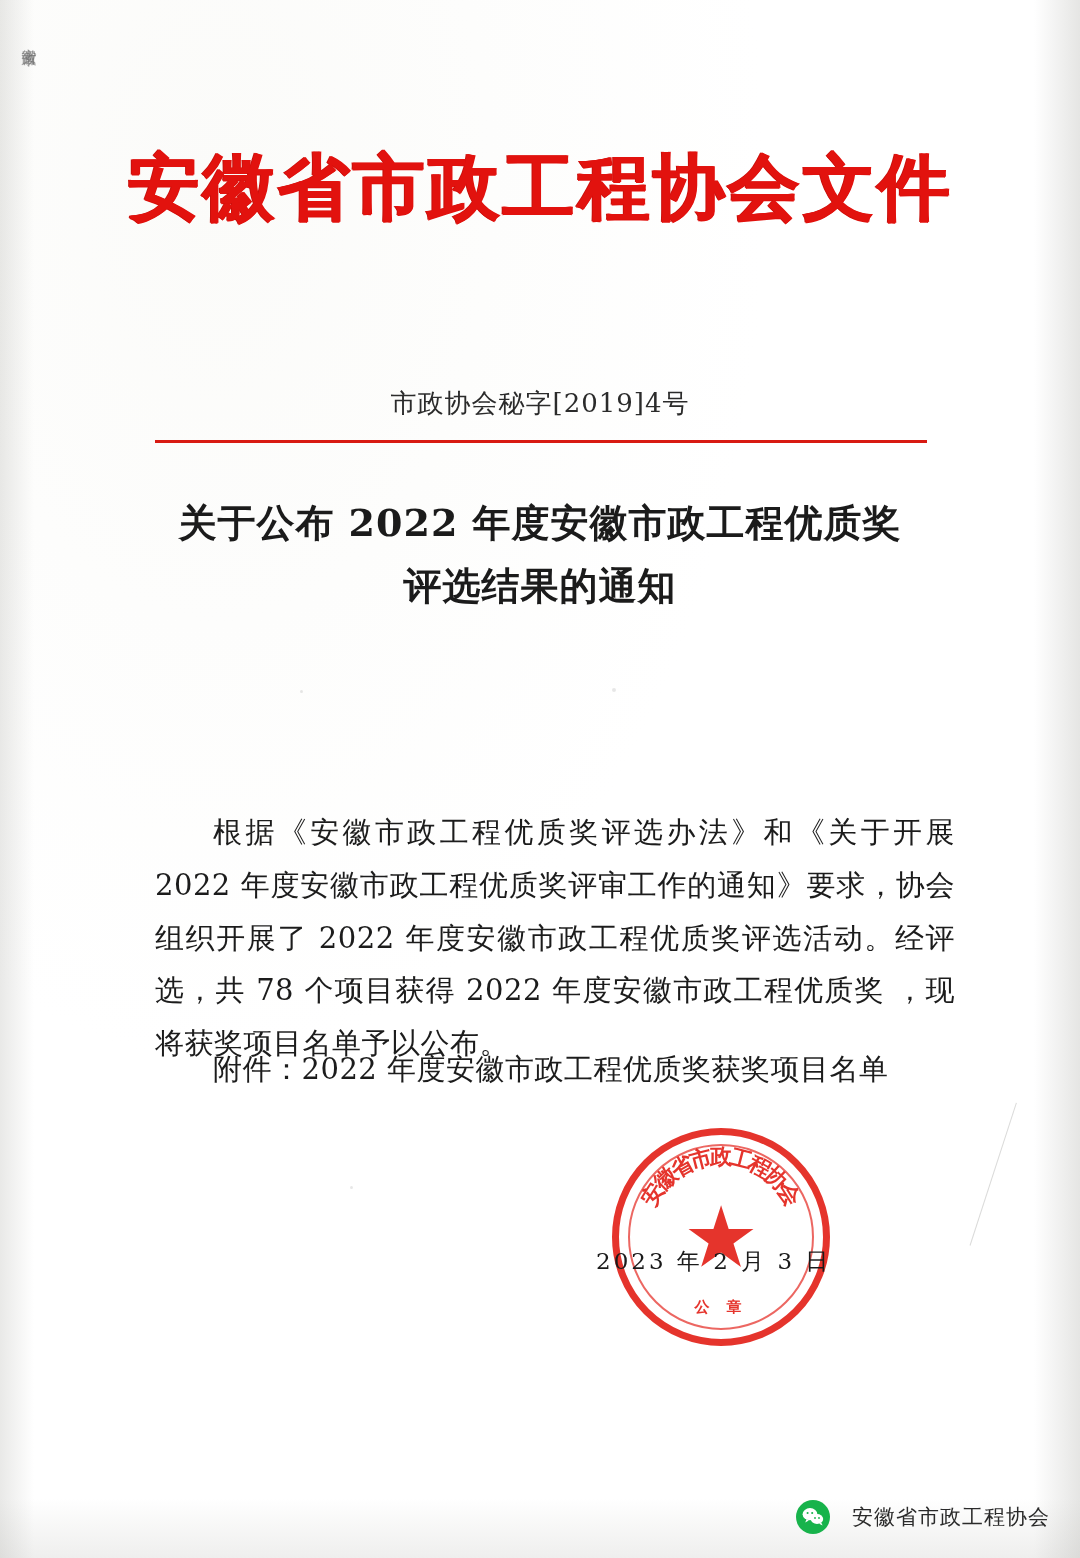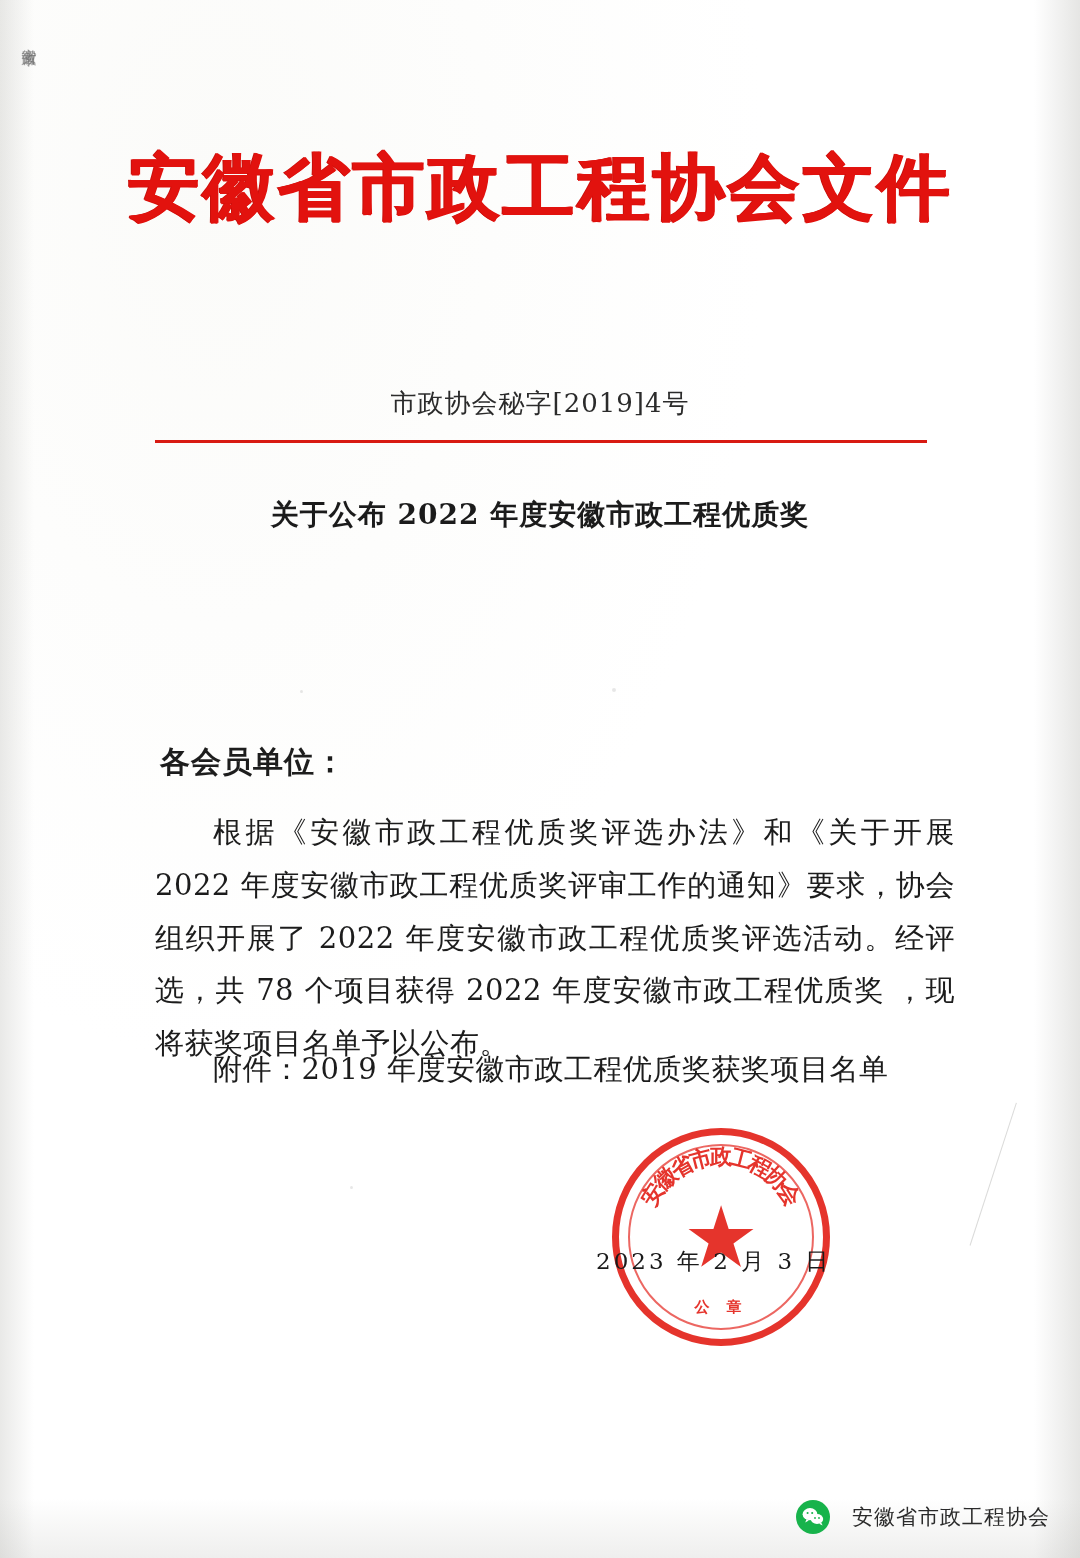--- a/index.html
+++ b/index.html
@@ -105,21 +105,21 @@
     height: 3px;
     background: #d81a12;
   }
 
   .doc-title {
     position: absolute;
     top: 492px;
     left: 150px;
     width: 780px;
     text-align: center;
-    font-size: 28px;
+    font-size: 38px;
     font-weight: 700;
     line-height: 1.65;
     color: #1b1b1b;
     letter-spacing: 1px;
   }
 
   .salutation {
     position: absolute;
     top: 742px;
     left: 160px;
@@ -266,27 +266,27 @@
   <div class="side-mark">安徽省市政</div>
 
   <div class="doc-header">安徽省市政工程协会文件</div>
 
   <div class="doc-number">市政协会秘字[2019]4号</div>
 
   <div class="red-rule"></div>
 
   <div class="doc-title">
     <div>关于公布 2022 年度安徽市政工程优质奖</div>
+    <div>评选结果的通知</div>
   </div>
 
-  <div class="salutation">各会员单位：</div>
 
   <div class="body-text">根据《安徽市政工程优质奖评选办法》和《关于开展 2022 年度安徽市政工程优质奖评审工作的通知》要求，协会组织开展了 2022 年度安徽市政工程优质奖评选活动。经评选，共 78 个项目获得 2022 年度安徽市政工程优质奖 ，现将获奖项目名单予以公布。</div>
 
-  <div class="attachment">附件：2019 年度安徽市政工程优质奖获奖项目名单</div>
+  <div class="attachment">附件：2022 年度安徽市政工程优质奖获奖项目名单</div>
 
   <div class="seal">
     <div class="seal-inner"></div>
     <div class="seal-arc-text" id="seal-arc">
         <span style="transform: translate(-67.8438px, -42.3935px) rotate(-58deg) translate(-50%, -50%);">安</span>
         <span style="transform: translate(-55.0684px, -58.0299px) rotate(-43.5deg) translate(-50%, -50%);">徽</span>
         <span style="transform: translate(-38.7848px, -69.9696px) rotate(-29deg) translate(-50%, -50%);">省</span>
         <span style="transform: translate(-20.0304px, -77.4518px) rotate(-14.5deg) translate(-50%, -50%);">市</span>
         <span style="transform: translate(4.89859e-15px, -80px) rotate(0deg) translate(-50%, -50%);">政</span>
         <span style="transform: translate(20.0304px, -77.4518px) rotate(14.5deg) translate(-50%, -50%);">工</span>

